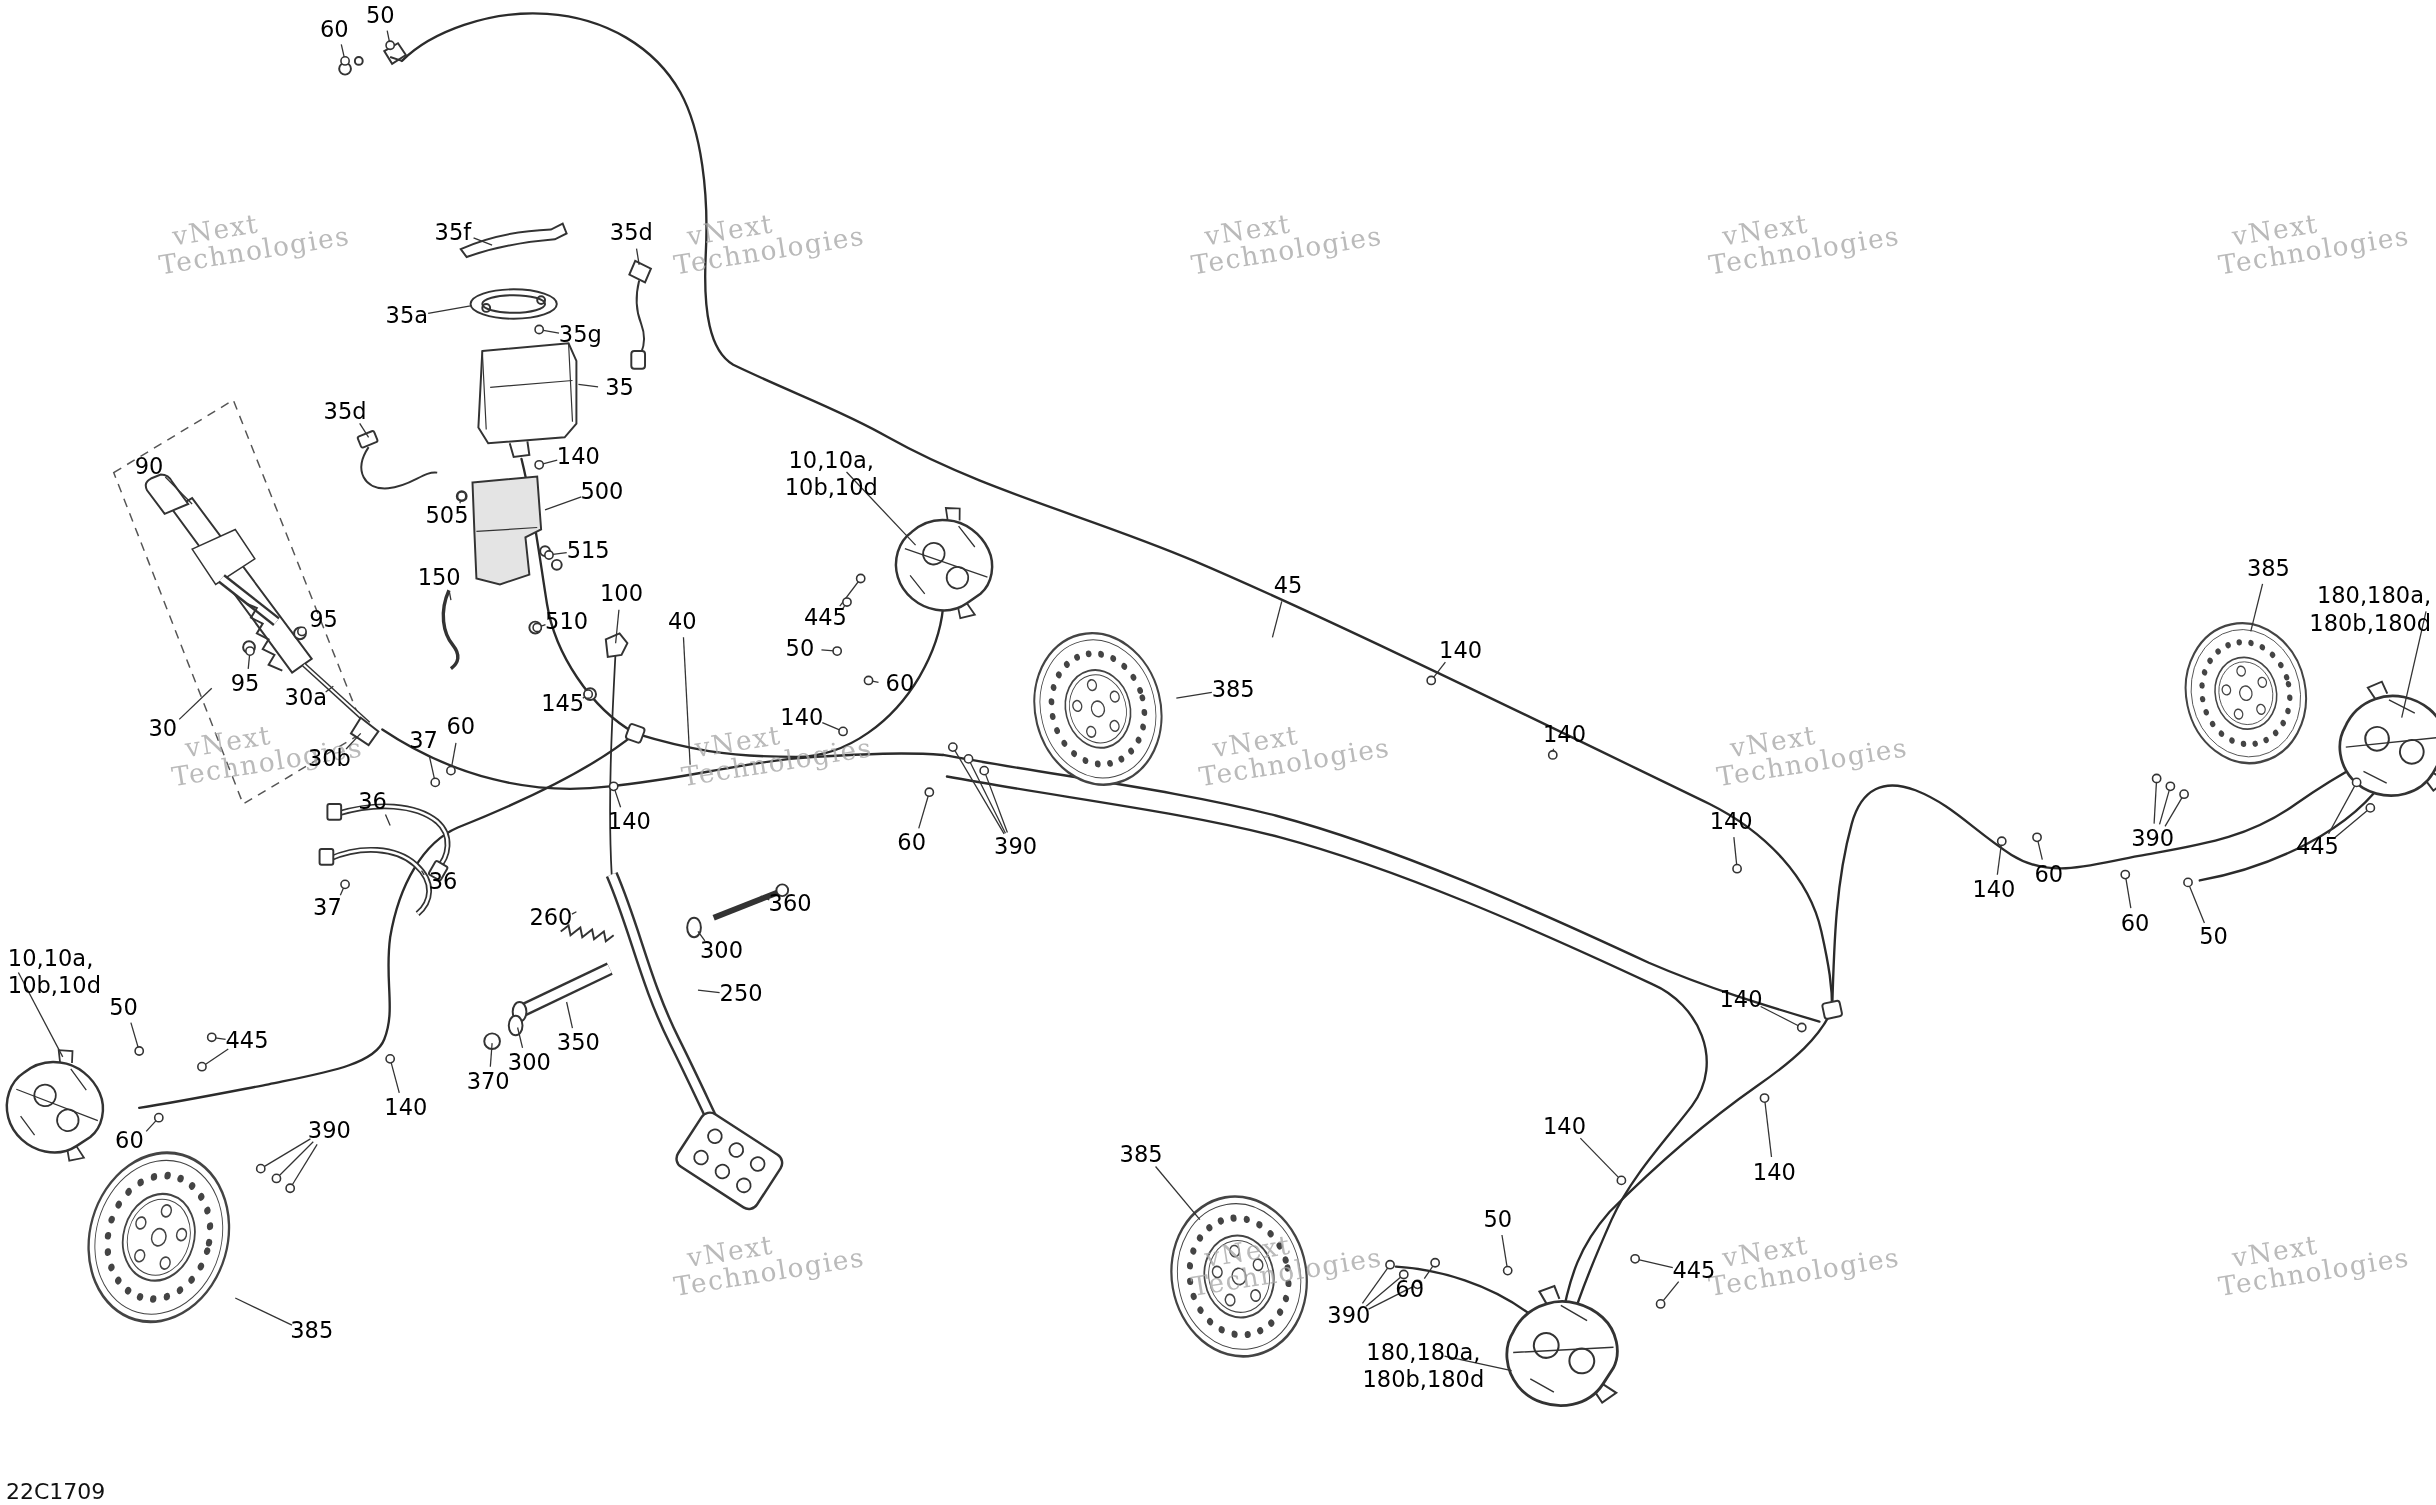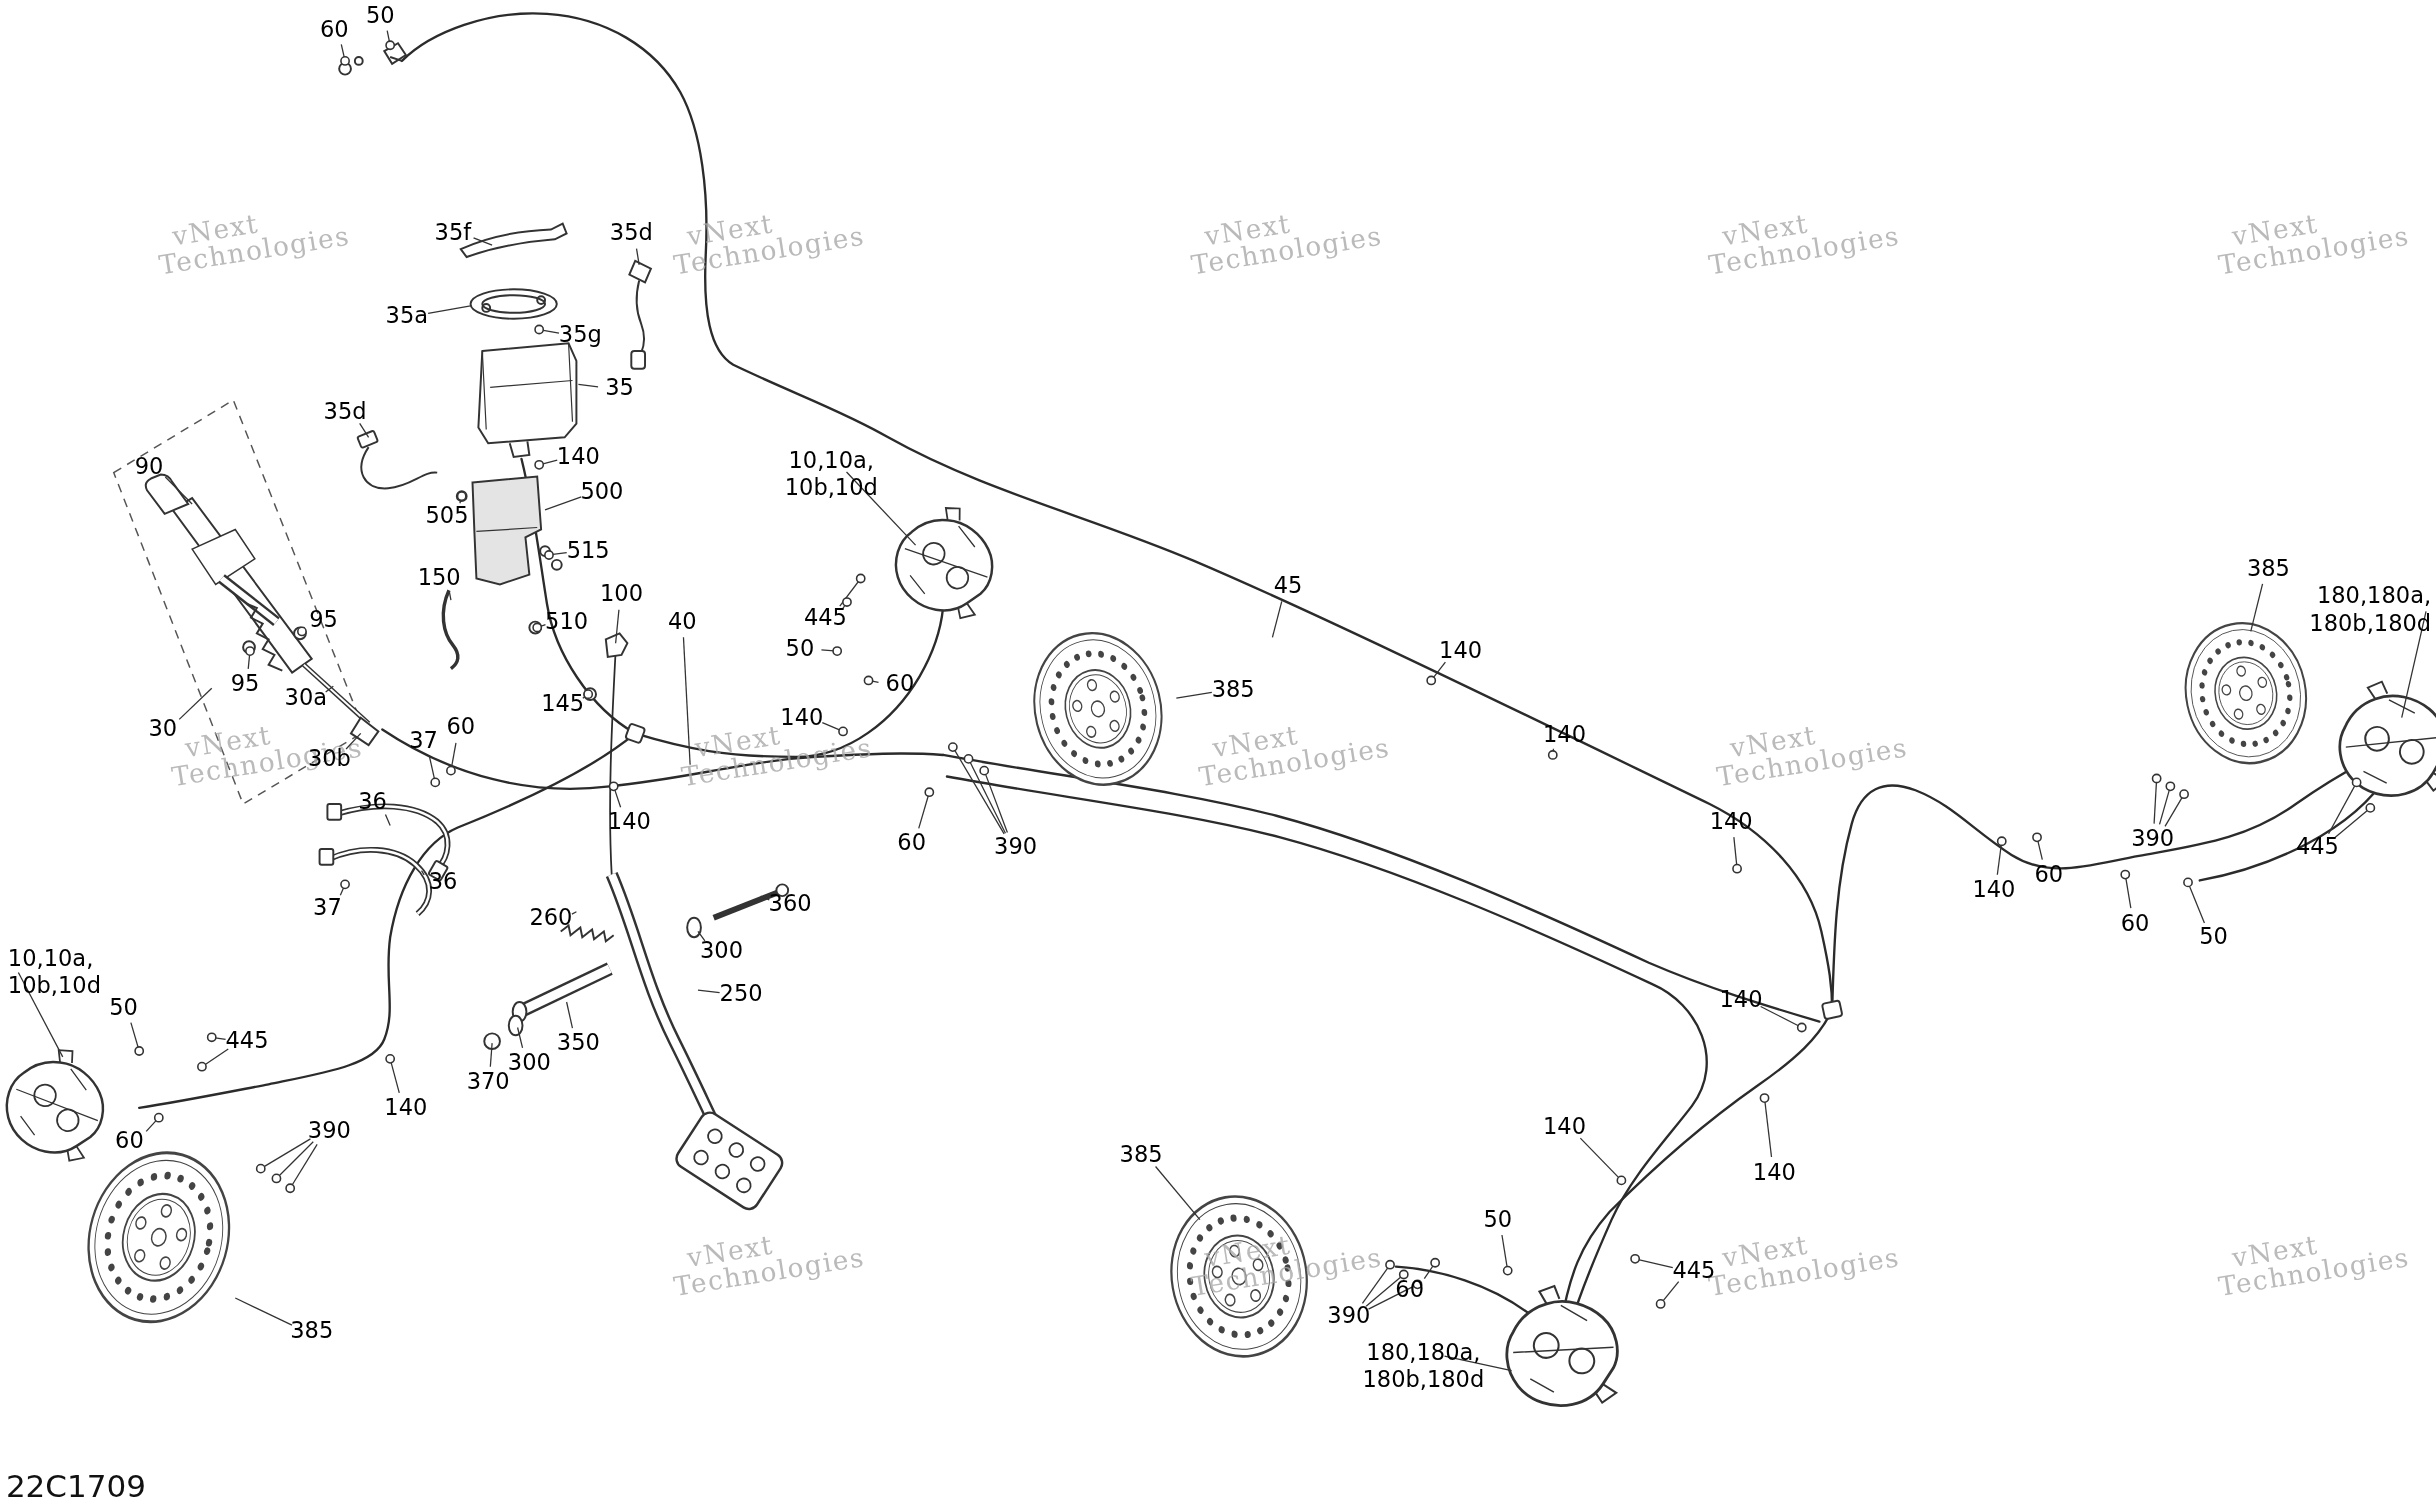--- a/index.html
+++ b/index.html
@@ -1,20 +1,20 @@
 <!DOCTYPE html>
 <html><head>
 <meta charset="utf-8">
 <title>Diagram</title>
 <style>
   html,body{margin:0;padding:0;background:#ffffff;}
   .stage{position:relative;width:2437px;height:1506px;background:#fff;overflow:hidden;
          font-family:"DejaVu Sans", sans-serif;}
   .stage svg{position:absolute;left:0;top:0;width:100%;height:100%;}
-  .code{position:absolute;left:5.9px;bottom:2px;font-size:31px;color:#111;
+  .code{position:absolute;left:5.9px;bottom:2px;font-size:22px;color:#111;
         font-family:"DejaVu Sans", sans-serif;}
 </style>
 </head>
 <body>
 
 <div class="stage">
 <svg id="diagram-svg" viewBox="0 0 2486 1536" xmlns="http://www.w3.org/2000/svg">
   <defs>
     <g id="disc">
       <circle r="78" fill="#fff" stroke="#444" stroke-width="2.6"></circle>

